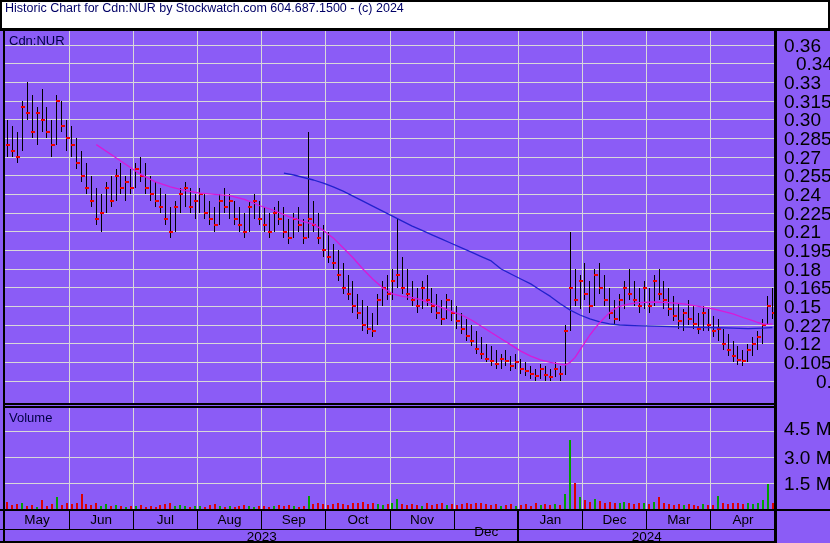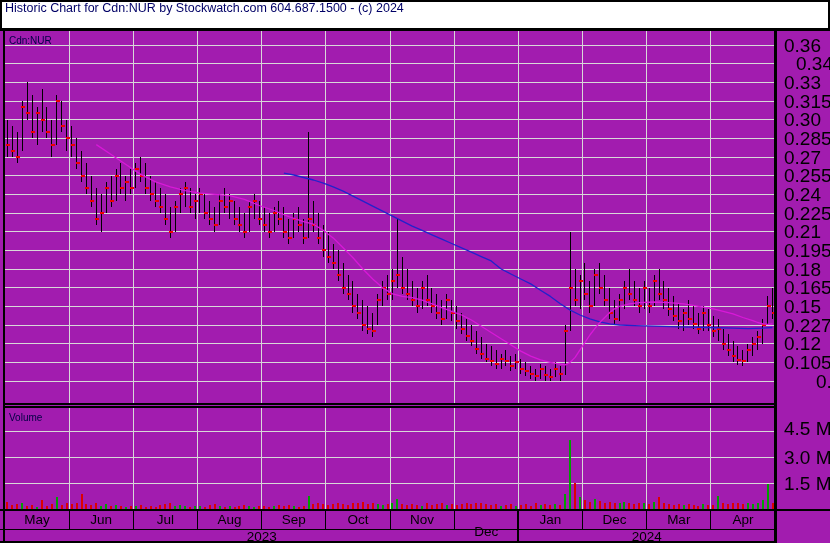--- a/index.html
+++ b/index.html
@@ -1,24 +1,24 @@
 <!DOCTYPE html>
 <html><head>
 <meta charset="utf-8">
 <style>
   html,body{margin:0;padding:0;background:#fff;}
-  #stage{position:relative;width:830px;height:543px;background:#a21caf;overflow:hidden;
+  #stage{position:relative;width:830px;height:543px;background:#8b5cf6;overflow:hidden;
          font-family:"Liberation Sans",sans-serif;}
   #chart-header{position:absolute;left:0;top:0;width:830px;height:30px;box-sizing:border-box;
       border:2px solid #000;border-bottom-width:2px;background:#fff;z-index:5;}
   .hline{white-space:pre;font-size:12.5px;line-height:13px;color:#000066;padding-left:3px;}
   #chart-svg{position:absolute;left:0;top:0;}
   #overlay{position:absolute;left:0;top:0;width:830px;height:543px;pointer-events:none;}
   .axlbl{position:absolute;font-size:19px;line-height:13px;color:#000;white-space:nowrap;}
-  .panelbl{position:absolute;font-size:10px;line-height:13px;color:#000044;white-space:nowrap;}
+  .panelbl{position:absolute;font-size:13px;line-height:13px;color:#000044;white-space:nowrap;}
   .mon{position:absolute;font-size:13.5px;line-height:14px;color:#000;transform:translateX(-50%);}
 </style>
 </head>
 <body>
 
 <div id="stage">
   <div id="chart-header">
     <div class="hline">Historic Chart for Cdn:NUR by Stockwatch.com 604.687.1500 - (c) 2024</div>
   </div>
 

